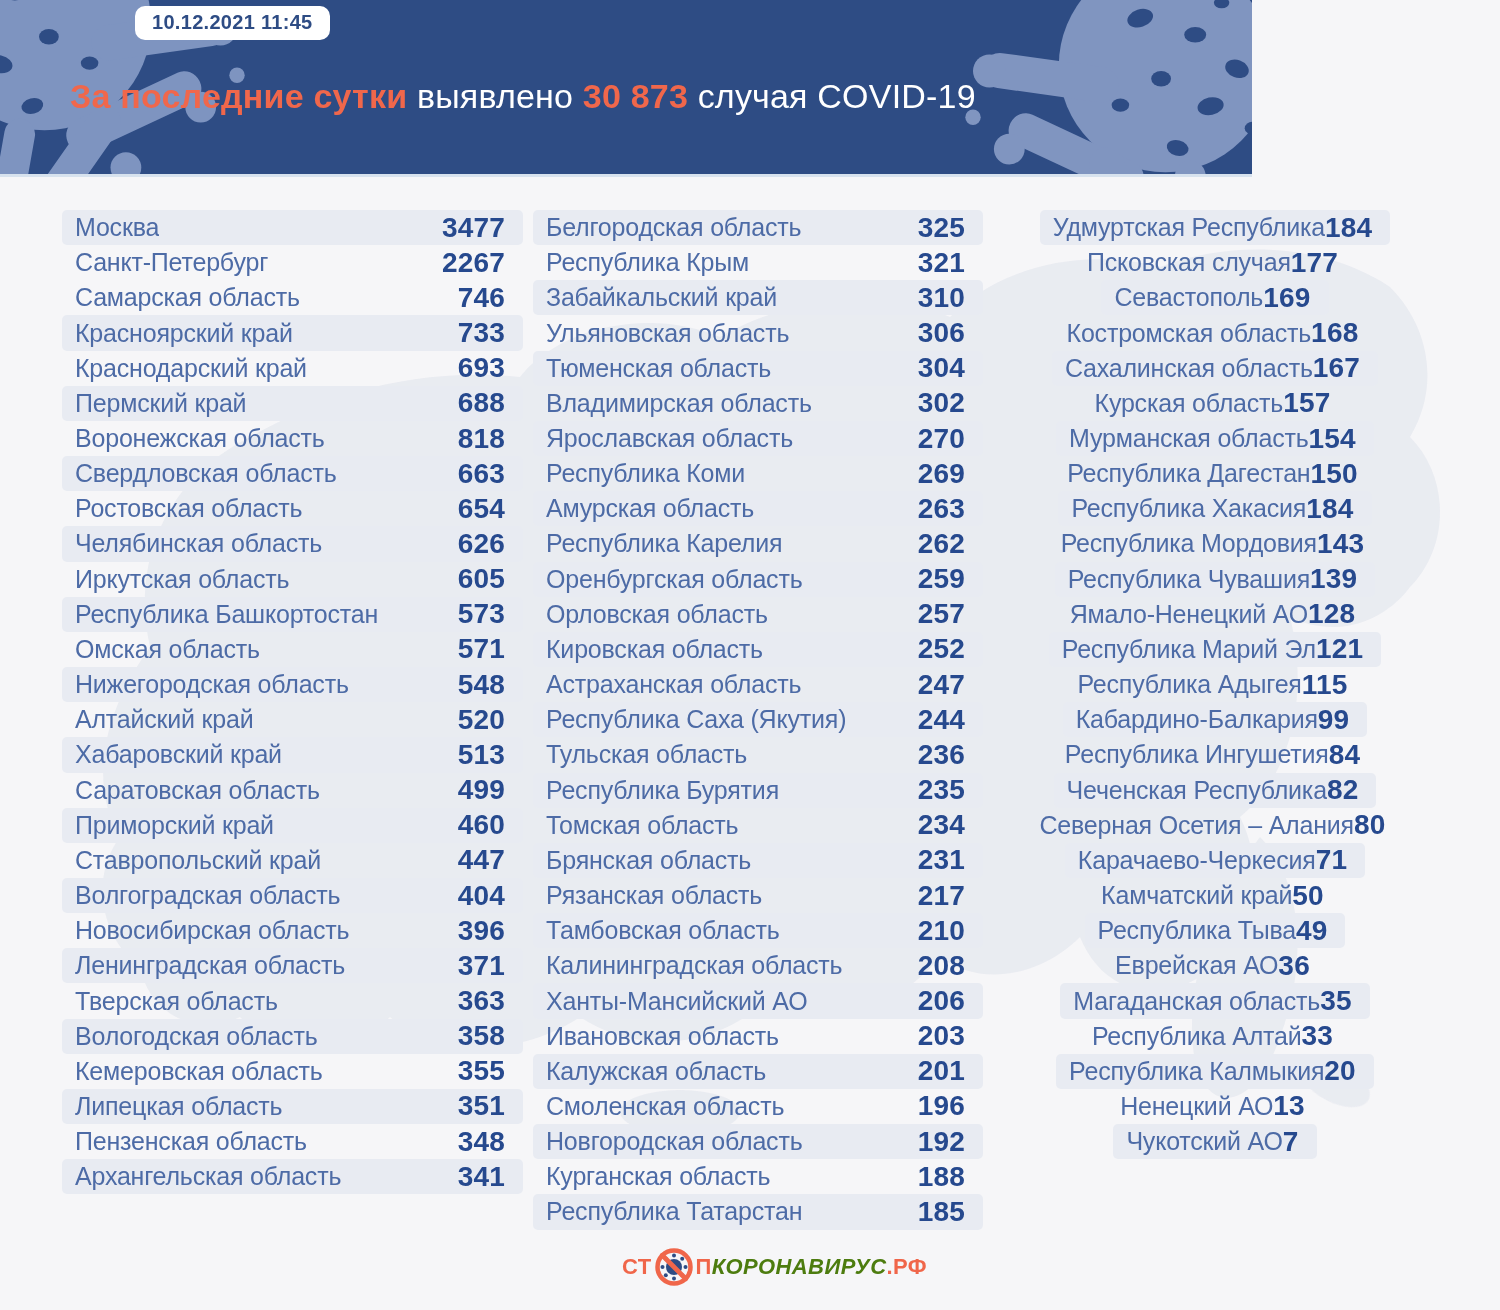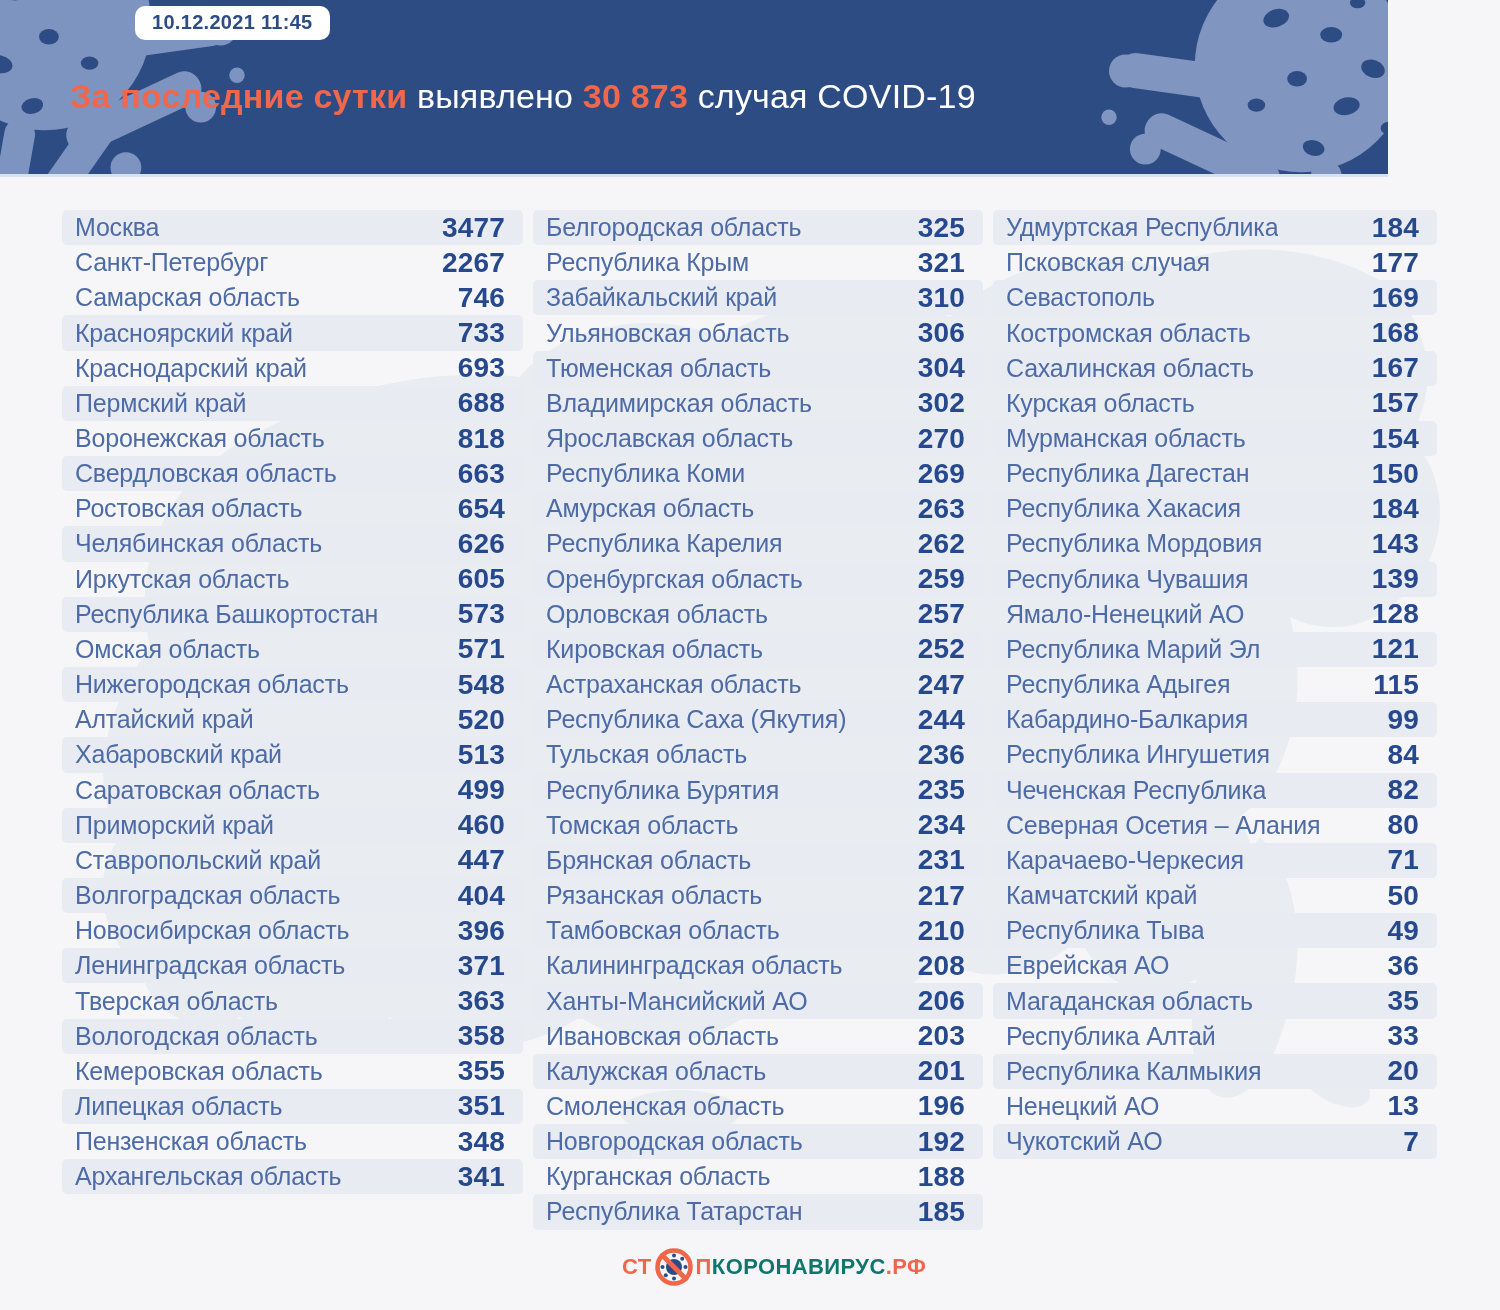--- a/index.html
+++ b/index.html
@@ -3,21 +3,21 @@
 <meta charset="utf-8">
 <style>
   html,body{margin:0;padding:0;}
   body{
     width:1500px;height:1310px;position:relative;overflow:hidden;
     background:#f6f6f8;
     font-family:"Liberation Sans", sans-serif;
   }
   
   .band{
-    position:absolute;left:0;top:0;width:1388px;height:174px;
+    position:absolute;left:0;top:0;width:1252px;height:174px;
     background:#2e4c84;border-bottom:3px solid #d7e2ee;overflow:hidden;
   }
   .splat{position:absolute;pointer-events:none;}
   .splat.right{right:-18px;top:-28px;width:330px;height:330px;}
   .splat.left{left:-60px;top:-70px;width:330px;height:330px;}
   .badge{
     position:absolute;left:135px;top:6px;
     background:#ffffff;border-radius:10px;
     padding:5px 17px 6px 17px;
     font-size:20px;font-weight:bold;color:#2e4c84;letter-spacing:.3px;
@@ -31,21 +31,21 @@
   
   .mapbg{position:absolute;left:0;top:177px;width:1500px;height:1133px;}
   
   .table{
     position:absolute;left:62px;top:210px;
     display:flex;gap:10px;
   }
   .col{display:flex;flex-direction:column;}
   .col.c1{width:461px;}
   .col.c2{width:450px;justify-content:space-between;}
-  .col.c3{width:444px;}
+  .col.c3{width:444px;align-items:center;}
   .row{
     height:35.17px;box-sizing:border-box;
     display:flex;align-items:center;justify-content:space-between;
     padding:0 18px 0 13px;border-radius:5px;
   }
   .row.striped{background:#e8ebf2;}
   .rname{
     font-size:25px;color:#4d6ba6;letter-spacing:-0.2px;
     white-space:nowrap;overflow:hidden;
   }
@@ -53,21 +53,21 @@
     font-size:28px;font-weight:bold;color:#26498e;letter-spacing:.2px;
     white-space:nowrap;
   }
   
   .logo{
     position:absolute;left:622px;top:1245px;height:44px;
     display:flex;align-items:center;
     font-size:22px;font-weight:bold;letter-spacing:.4px;white-space:nowrap;
   }
   .logo .orange{color:#f0664a;}
-  .logo .navy{color:#0f766e;}
+  .logo .navy{color:#4d7c0f;font-style:italic;}
   .logo .icon{width:42px;height:42px;margin:0 1px;}
 </style>
 </head>
 <body>
 
 <header class="band">
 
   <svg class="splat right" viewBox="0 0 300 300" aria-hidden="true">
     <g fill="#8095c0">
       <circle cx="205" cy="85" r="97"></circle>

